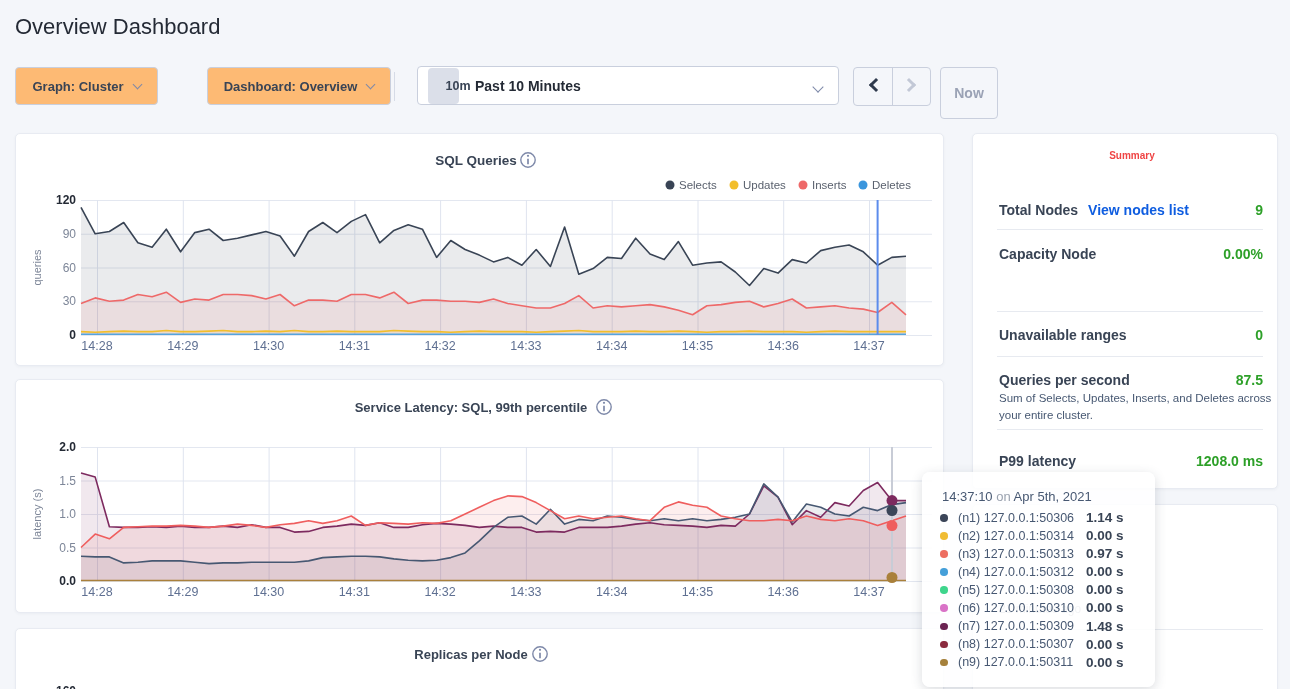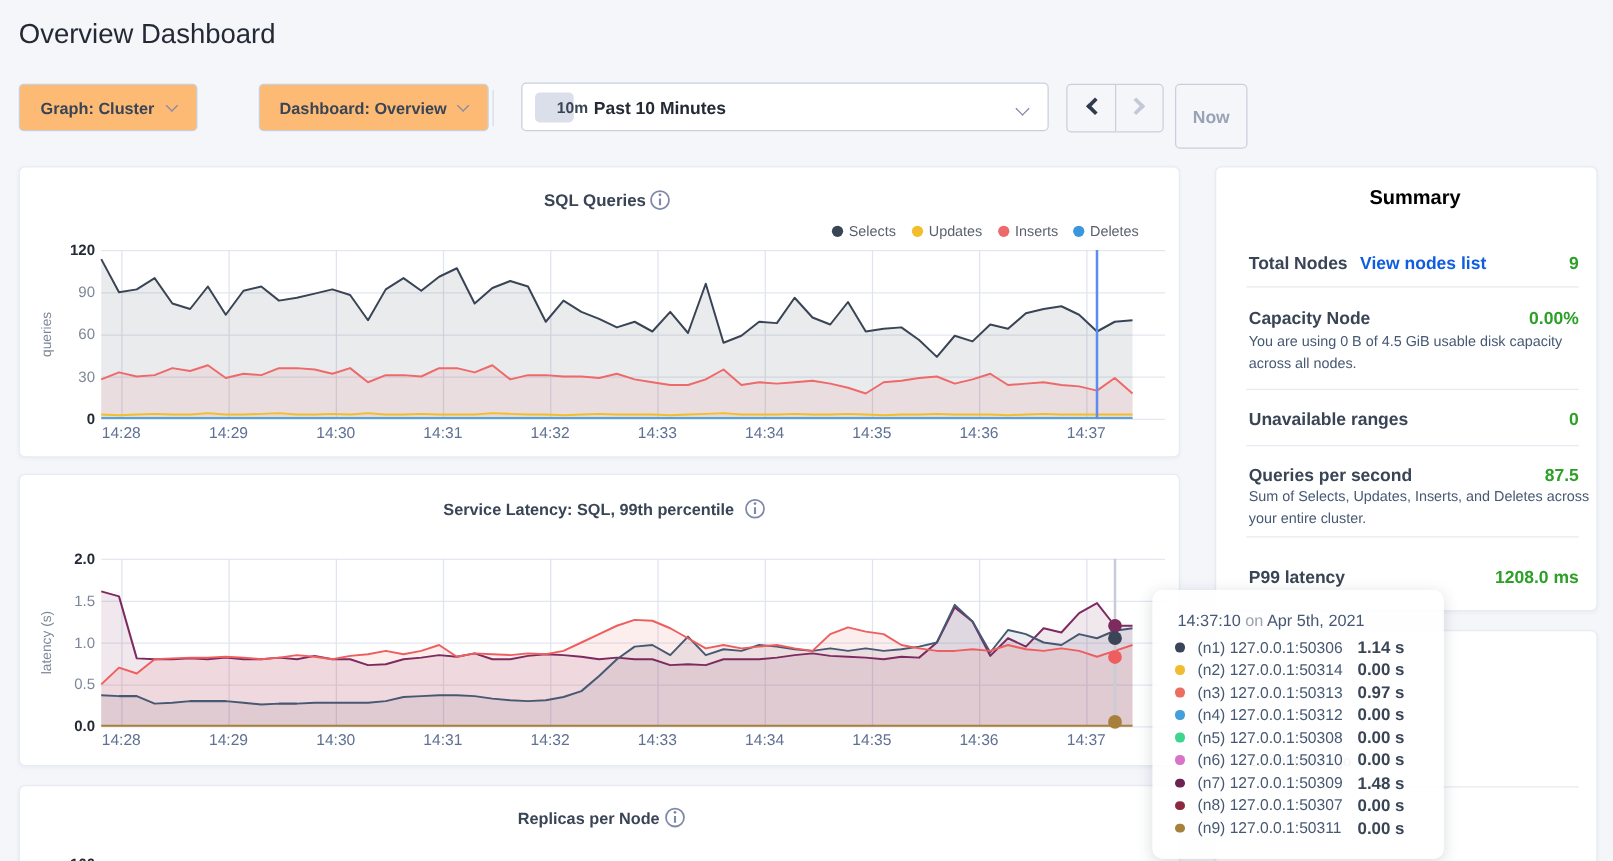--- a/index.html
+++ b/index.html
@@ -5,37 +5,37 @@
 html,body { width:1290px; height:689px; overflow:hidden; background:#f4f6fa;
   font-family:"Liberation Sans", sans-serif; }
 h1.title { position:absolute; left:15px; top:14px; font-size:22px; font-weight:400; color:#242a35; letter-spacing:0; }
 .dd { position:absolute; height:38px; background:#fdba74; border:1px solid #c9cfdd; border-radius:4px;
   display:flex; align-items:center; justify-content:center; font-size:13px; font-weight:700; color:#394455; }
 .chev { display:inline-block; width:7px; height:7px; border-right:1.8px solid #7e89a9; border-bottom:1.8px solid #7e89a9;
   transform:rotate(45deg); margin-left:10px; margin-top:-4px; }
 .vdiv { position:absolute; left:394px; top:72px; width:1px; height:29px; background:#d6dbe6; }
 .timebox { position:absolute; left:417px; top:66px; width:422px; height:39px; background:#fff; border:1px solid #c9cfdd;
   border-radius:4px; display:flex; align-items:center; }
-.badge { margin-left:10px; width:31px; height:24px; background:#dbdfe9; border-radius:4px; font-size:12.5px; font-weight:700;
+.badge { margin-left:10px; width:31px; height:36px; background:#dbdfe9; border-radius:4px; font-size:12.5px; font-weight:700;
   color:#394455; display:flex; align-items:center; justify-content:center;padding-left:29px; }
 .timetext { margin-left:16px; font-size:14px; font-weight:700; color:#242a35; }
 .tchev { position:absolute; right:16px; top:16px; width:8px; height:8px; border-right:1.8px solid #7e89a9;
   border-bottom:1.8px solid #7e89a9; transform:rotate(45deg); }
 .arrows { position:absolute; left:853px; top:67px; width:78px; height:39px; border:1px solid #c9cfdd; border-radius:4px; }
 .arrows .sep { position:absolute; left:38px; top:0; width:1px; height:37px; background:#c9cfdd; }
 .arr { position:absolute; top:12px; width:10px; height:10px; }
 .arrL { left:17px; border-left:3px solid #2f3a4d; border-bottom:3px solid #2f3a4d; transform:rotate(45deg); }
 .arrR { left:50px; border-right:3px solid #c2c8d6; border-top:3px solid #c2c8d6; transform:rotate(45deg); }
 .nowbtn { position:absolute; left:940px; top:67px; width:58px; height:52px; border:1px solid #c9cfdd; border-radius:4px;
   font-size:14px; font-weight:700; color:#9aa2b5; display:flex; align-items:center; justify-content:center; }
 .panel { position:absolute; background:#fff; border:1px solid #e8ebf2; border-radius:5px;
   box-shadow:0 1px 3px rgba(60,70,90,0.05); }
 svg { position:absolute; left:0; top:0; }
 svg text { font-family:"Liberation Sans", sans-serif; }
-.shead { position:absolute; top:16px; left:0; width:100%; text-align:center; font-size:16px; font-weight:700; color:#000000;padding-left:14px; }
+.shead { position:absolute; top:16px; left:0; width:100%; text-align:center; font-size:10px; font-weight:700; color:#ef4444;padding-left:14px; }
 .srow { position:absolute; left:26px; right:14px; height:16px; font-size:14px; }
 .sname { font-weight:700; color:#394455; }
 .slink { font-weight:700; color:#0f5de0; margin-left:10px; }
 .sval { position:absolute; right:0; top:0; font-weight:700; color:#2da028; }
 .sdesc { position:absolute; left:26px; white-space:nowrap; font-size:11.5px; line-height:17px; color:#475872; }
 .sdiv { position:absolute; left:24px; right:14px; height:1px; background:#e7eaf0; }
 .erow { position:absolute; left:26px; width:235px; font-size:13px; line-height:22px; color:#394455; }
 .etime { position:absolute; left:26px; font-size:12px; color:#9aa2af; }
 .tooltip { position:absolute; left:922px; top:472px; width:233px; height:215px; background:rgba(255,255,255,0.87);
   border-radius:8px; box-shadow:0 3px 12px rgba(50,60,80,0.18); z-index:10;padding-left:48px; }
@@ -188,21 +188,20 @@
       <text x="60" y="66" text-anchor="end" font-size="12" font-weight="700" fill="#242a35">160</text>
 </svg>
 </div>
 
 <div class="panel" style="left:972px; top:133px; width:306px; height:356px;">
 
 <div class="shead">Summary</div>
 <div class="srow" style="top:68px"><span class="sname">Total Nodes</span><span class="slink">View nodes list</span><span class="sval">9</span></div>
 <div class="sdiv" style="top:95px"></div>
 <div class="srow" style="top:112px"><span class="sname">Capacity Node</span><span class="sval">0.00%</span></div>
-<div class="sdesc" style="top:132px">You are using 0 B of 4.5 GiB usable disk capacity<br>across all nodes.</div>
 <div class="sdiv" style="top:177px"></div>
 <div class="srow" style="top:193px"><span class="sname">Unavailable ranges</span><span class="sval">0</span></div>
 <div class="sdiv" style="top:222px"></div>
 <div class="srow" style="top:238px"><span class="sname">Queries per second</span><span class="sval">87.5</span></div>
 <div class="sdesc" style="top:256px">Sum of Selects, Updates, Inserts, and Deletes across<br>your entire cluster.</div>
 <div class="sdiv" style="top:295px"></div>
 <div class="srow" style="top:319px"><span class="sname">P99 latency</span><span class="sval">1208.0 ms</span></div>
 
 </div>
 

